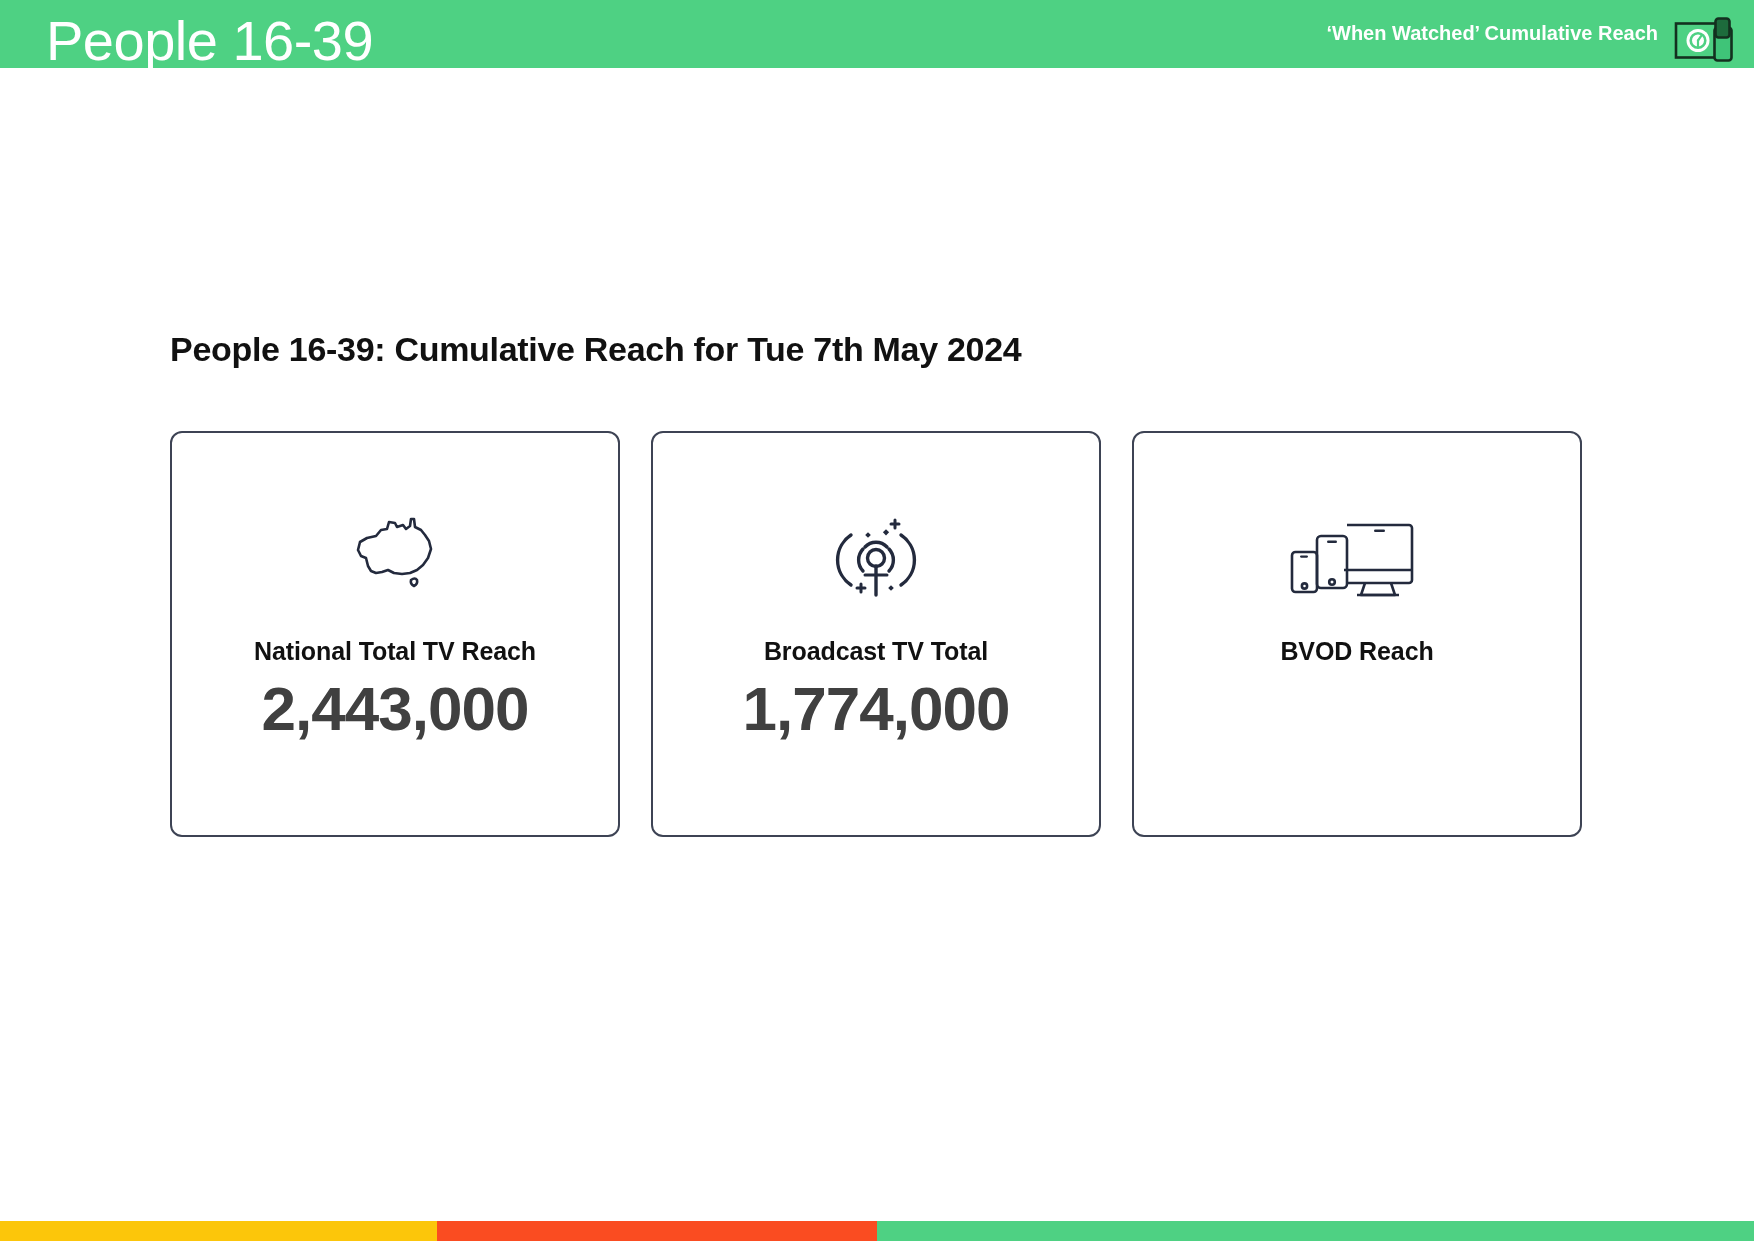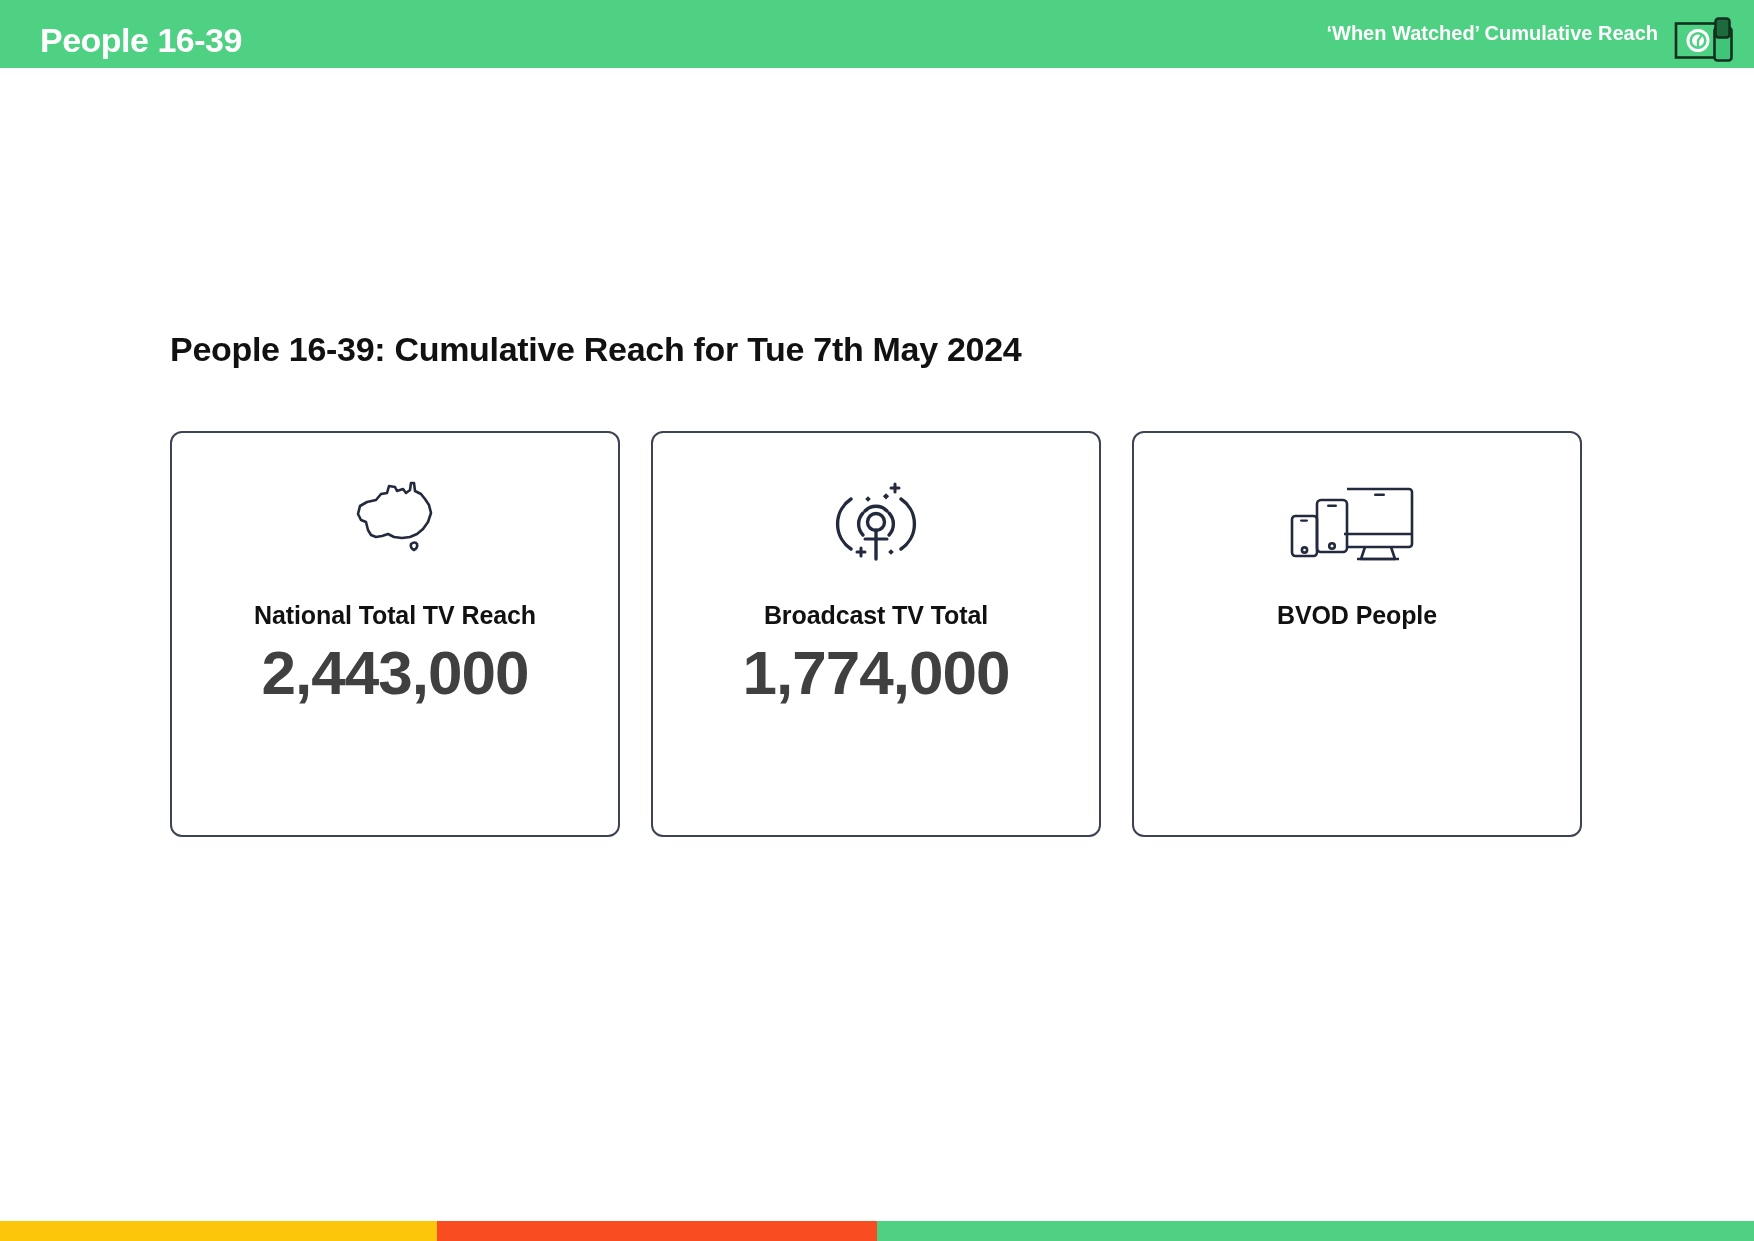--- a/index.html
+++ b/index.html
@@ -21,26 +21,26 @@
     top: 0;
     left: 0;
     width: 1754px;
     height: 80px;
     background: #4ed183;
     display: flex;
     align-items: center;
   }
   .header-title {
     position: absolute;
-    left: 40px;
+    left: 46px;
     top: 50%;
     transform: translateY(-50%);
     color: #ffffff;
-    font-size: 34px;
-    font-weight: bold;
+    font-size: 56px;
+    font-weight: normal;
     letter-spacing: -0.5px;
     white-space: nowrap;
   }
   .header-right {
     position: absolute;
     right: 14px;
     top: 0;
     height: 80px;
     display: flex;
     align-items: flex-start;
@@ -94,21 +94,21 @@
     width: 450px;
     height: 406px;
     border: 2px solid #3d4354;
     border-radius: 12px;
     background: #ffffff;
     box-sizing: border-box;
     display: flex;
     flex-direction: column;
     align-items: center;
     justify-content: flex-start;
-    padding-top: 40px;
+    padding-top: 76px;
   }
   .card-icon {
     height: 92px;
     width: 150px;
     display: flex;
     align-items: center;
     justify-content: center;
     margin-bottom: 36px;
   }
   .card-label {
@@ -230,21 +230,21 @@
             <rect x="30" y="28" width="30" height="52" rx="4"></rect>
             <rect x="40" y="32.5" width="10" height="2.4" rx="1.2" fill="#232a3d" stroke="none"></rect>
             <circle cx="45" cy="74" r="2.8"></circle>
 
             <rect x="5" y="44" width="25" height="40" rx="3.5"></rect>
             <rect x="13" y="47.5" width="8" height="2.2" rx="1.1" fill="#232a3d" stroke="none"></rect>
             <circle cx="17.5" cy="78" r="2.6"></circle>
           </g>
         </svg>
       </div>
-      <div class="card-label">BVOD People</div>
+      <div class="card-label">BVOD Reach</div>
     </div>
 
   </div>
 </div>
 
 <div class="footer-stripe">
   <div class="stripe-seg stripe-yellow"></div>
   <div class="stripe-seg stripe-orange"></div>
   <div class="stripe-seg stripe-green"></div>
 </div>

